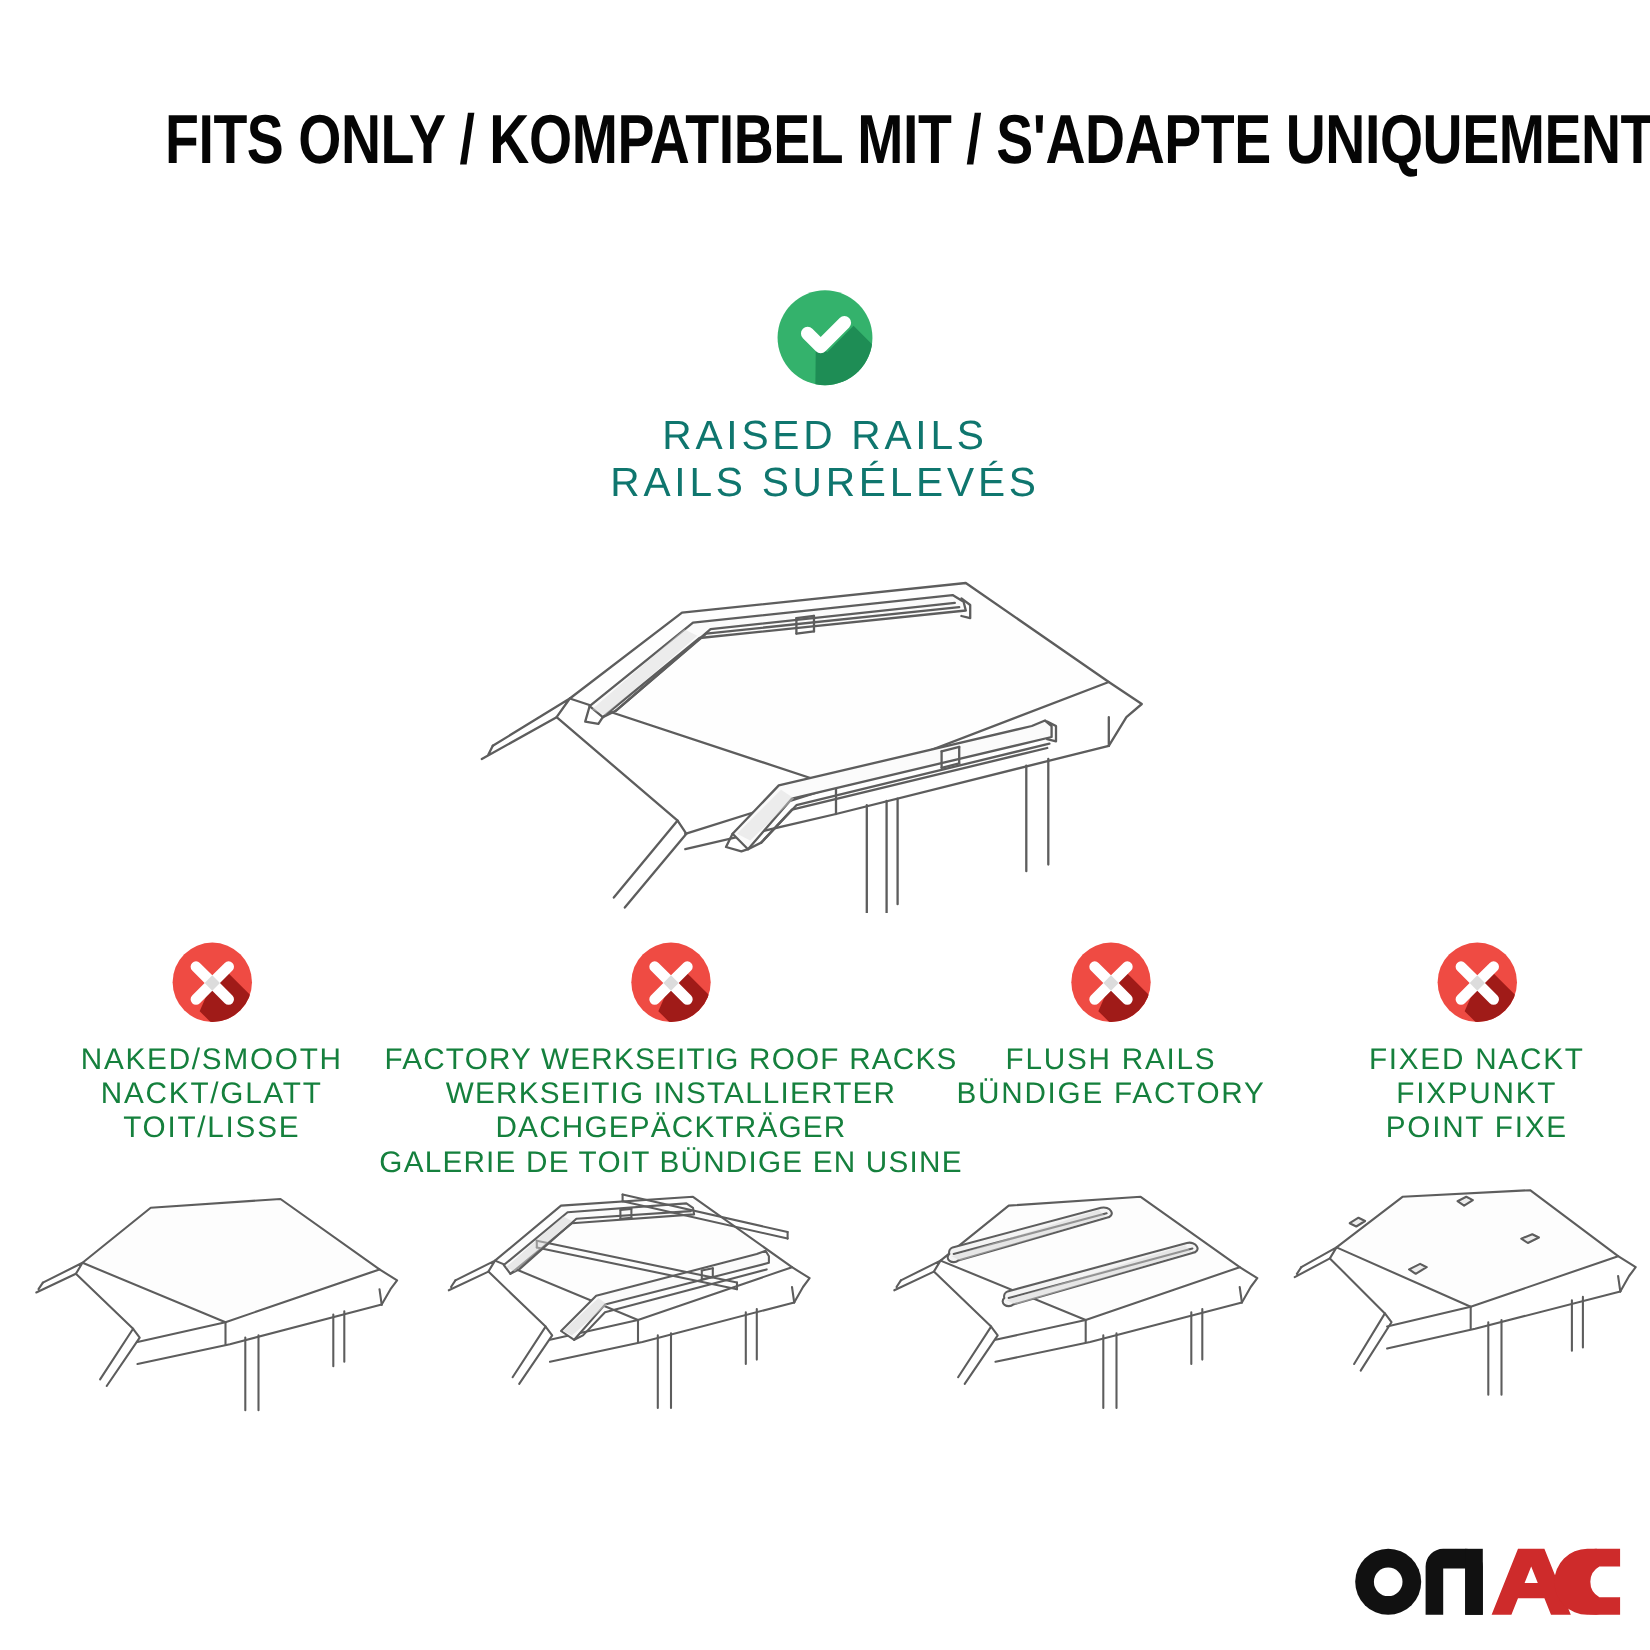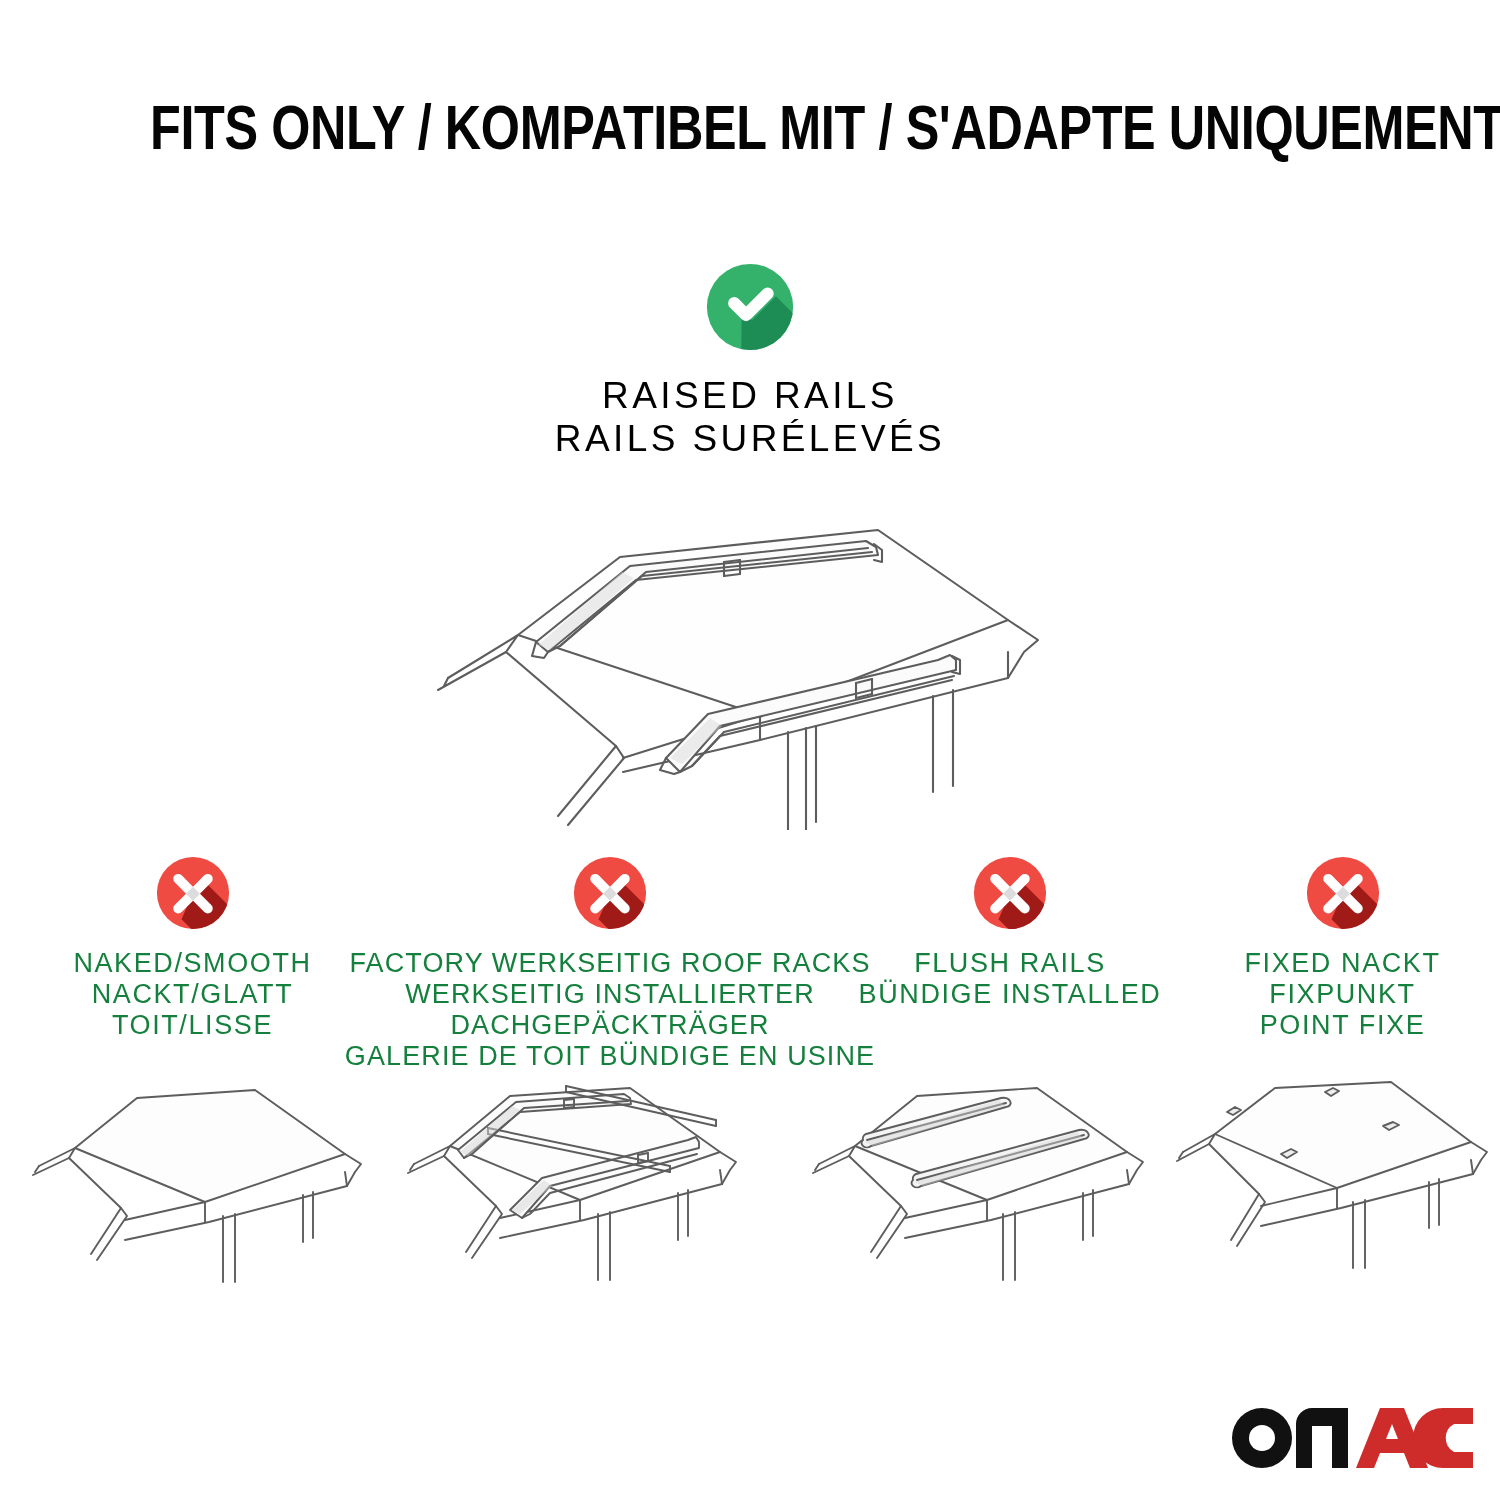--- a/index.html
+++ b/index.html
@@ -42,21 +42,21 @@
     position:relative;
   }
   .badge svg{display:block;width:98px;height:98px;}
 
   .main-labels{
     margin-top:18px;
   }
   .main-label{
     font-size:37px;
     font-weight:300;
-    color:#000000;
+    color:#0f766e;
     letter-spacing:3.4px;
     line-height:43px;
     white-space:nowrap;
     text-align:center;
   }
 
   
   .main-illo{
     position:absolute;
     left:408px;top:500px;
@@ -263,21 +263,21 @@
         <circle cx="50" cy="50" r="44" fill="#EF4B43"></circle>
         <g clip-path="url(#xc2)">
           <path d="M50 50 L64 36 L100 72 L100 100 L54 100 L36 82 Z" fill="#A01B18"></path>
         </g>
         <path d="M36.2 28.5 L50 42.3 L63.8 28.5 a6 6 0 0 1 8.5 8.5 L58.5 50.8 L72.3 64.6 a6 6 0 0 1 -8.5 8.5 L50 59.3 L36.2 73.1 a6 6 0 0 1 -8.5 -8.5 L41.5 50.8 L27.7 37 a6 6 0 0 1 8.5 -8.5 Z" fill="#ffffff"></path>
         <path d="M50 42.3 L58.5 50.8 L50 59.3 L41.5 50.8 Z" fill="#DCDCDC"></path>
       </svg>
     </div>
     <div class="col-labels">
       <div class="col-label">FLUSH RAILS</div>
-      <div class="col-label">BÜNDIGE INSTALLED</div>
+      <div class="col-label">BÜNDIGE FACTORY</div>
     </div>
   </div>
 
   <div class="col col-3">
     <div class="badge-sm">
       <svg viewBox="0 0 100 100" xmlns="http://www.w3.org/2000/svg">
         <defs>
             <clipPath id="xc3">
               <circle cx="50" cy="50" r="44"></circle>
             </clipPath>

